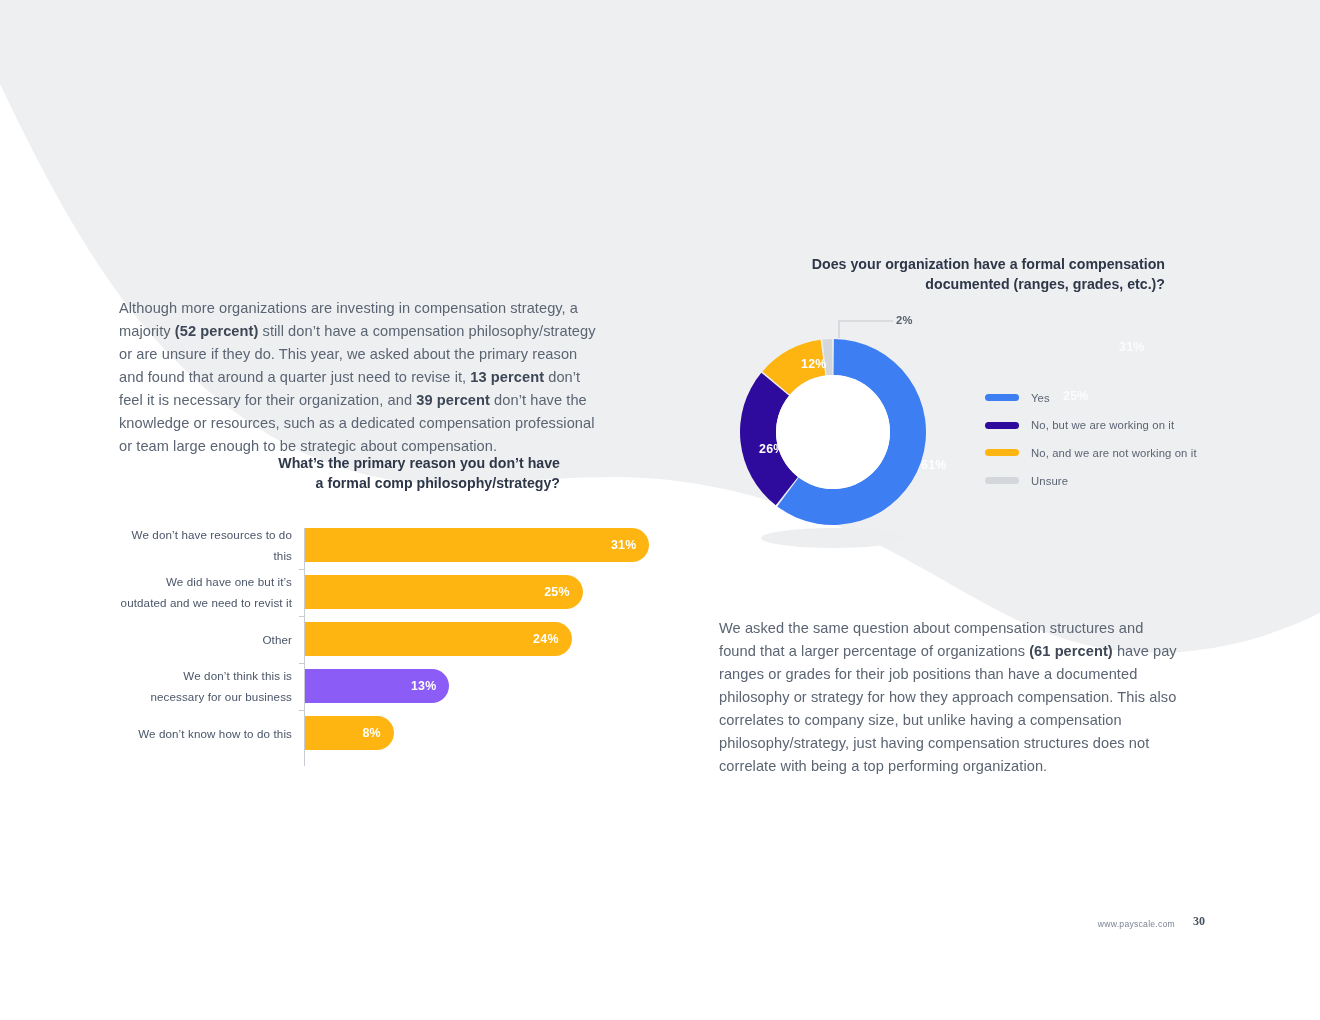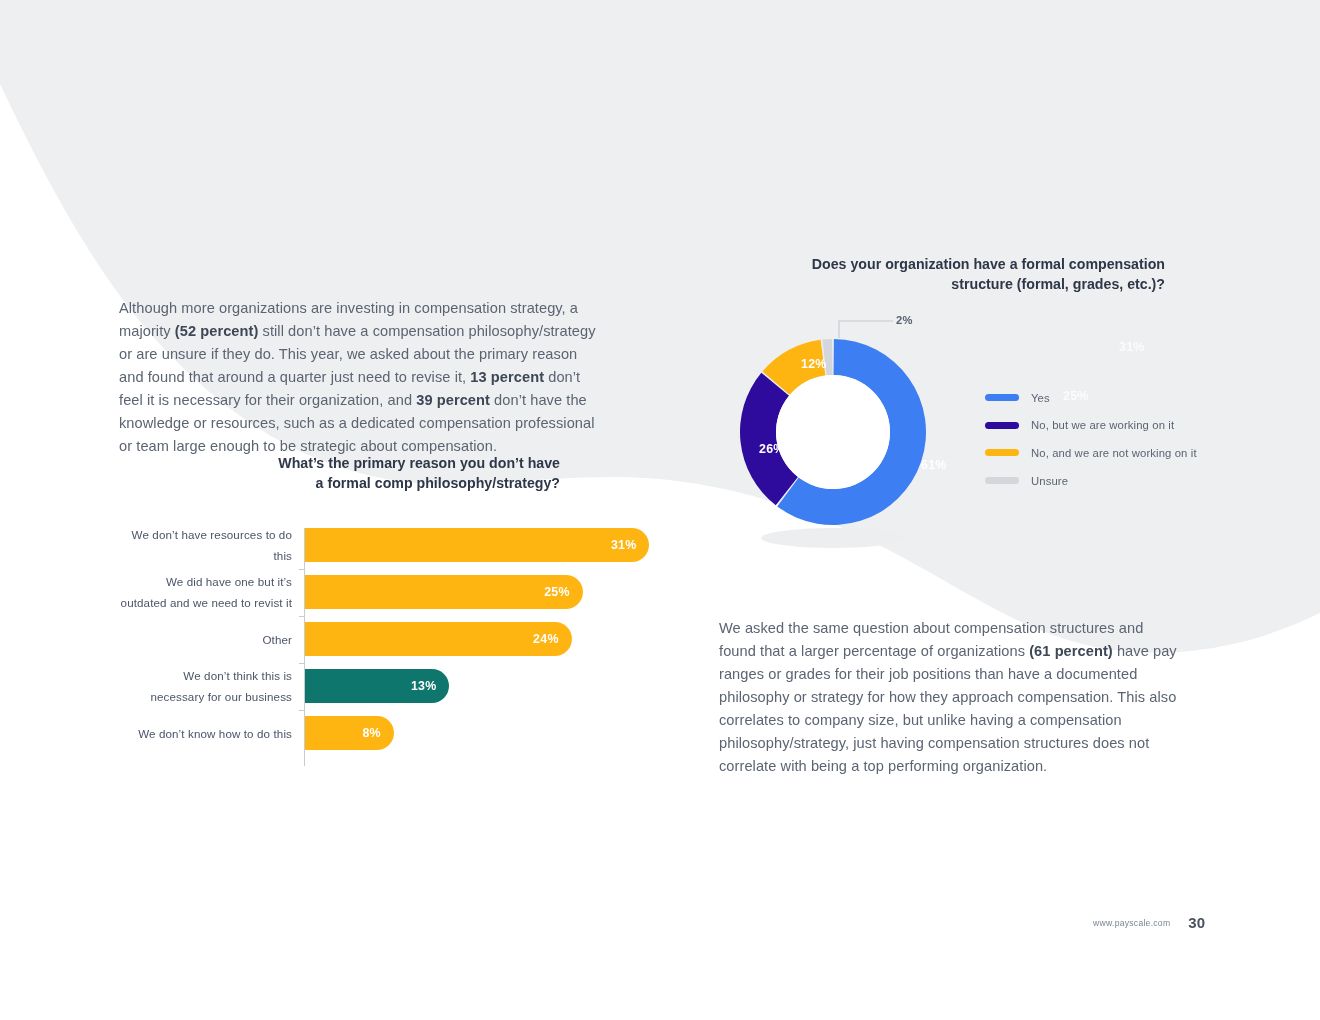--- a/index.html
+++ b/index.html
@@ -216,32 +216,33 @@
   #ghost-25 { left: 1063px; top: 389px; }
 
   
   #footer {
     position: absolute;
     left: 1060px;
     top: 914px;
     width: 145px;
     display: flex;
     justify-content: flex-end;
-    align-items: center;
+    align-items: flex-end;
     gap: 18px;
   }
   #footer-site {
     color: #7b8493;
     font-size: 8.6px;
     letter-spacing: 0.03em;
   }
   #footer-page {
     color: #49525f;
-    font-size: 15px;
-    font-weight: 700;
+    font-size: 12px;
+    font-weight: 700;
+    font-family: Liberation Serif, serif;
   }
 </style>
 </head>
 <body>
 
 <svg id="bg-svg" viewBox="0 0 1320 1020" aria-hidden="true">
   <path fill="#eeeff1" d="M0,0 H1320 V613
            C1255,645 1185,658 1120,651
            C1035,641 975,596 900,556
            C820,513 742,487 660,479
@@ -285,21 +286,21 @@
           <div class="bar-label">Other</div>
           <div class="bar-track">
             <div class="bar-fill" style="width: 266.667px; background: rgb(255, 181, 17);">
               <span class="bar-value">24%</span>
             </div>
           </div>
         </div>
         <div class="bar-row" style="top: 141px;">
           <div class="bar-label">We don’t think this is<br>necessary for our business</div>
           <div class="bar-track">
-            <div class="bar-fill" style="width: 144.444px; background: #0f766e;">
+            <div class="bar-fill" style="width: 144.444px; background: #8b5cf6;">
               <span class="bar-value">13%</span>
             </div>
           </div>
         </div>
         <div class="bar-row" style="top: 188px;">
           <div class="bar-label">We don’t know how to do this</div>
           <div class="bar-track">
             <div class="bar-fill" style="width: 88.8889px; background: rgb(255, 181, 17);">
               <span class="bar-value">8%</span>
             </div>
@@ -309,21 +310,21 @@
     <div id="bar-ticks">
         <div class="bar-tick" style="top: 40.5px;"></div>
         <div class="bar-tick" style="top: 87.5px;"></div>
         <div class="bar-tick" style="top: 134.5px;"></div>
         <div class="bar-tick" style="top: 181.5px;"></div>
       </div>
   </div>
 
   <div class="chart-title" id="donut-chart-title">
     <div>Does your organization have a formal compensation</div>
-    <div>structure (formal, grades, etc.)?</div>
+    <div>documented (ranges, grades, etc.)?</div>
   </div>
 
   <div id="donut-chart">
     <svg id="donut-svg" width="250" height="240" viewBox="0 0 250 240">
       <ellipse cx="98" cy="228" rx="72" ry="10" fill="#eceef0"></ellipse>
       <g id="donut-slices">
           <path d="M98.8927222020032,29.004284791878447 A93,93 0 1 1 42.192410504905624,196.39430727378965 L63.79534837397441,167.59651090974205 A57,57 0 1 0 98.5471523173568,65.00262616276422 Z" fill="#3d7ef2"></path>
           <path d="M40.774514738416386,195.3092343199428 A93,93 0 0 1 26.289540475413403,62.78336386814406 L54.04842803331789,85.70593269337861 A57,57 0 0 0 62.92631548483585,166.93146619609396 Z" fill="#2e0b9c"></path>
           <path d="M27.439563805099823,61.4176193602016 A93,93 0 0 1 85.57352639885659,29.83393925180438 L90.3837742444605,65.51112405755752 A57,57 0 0 0 54.75328104183538,84.86886347883323 Z" fill="#ffb511"></path>
           <path d="M87.34516908973183,29.612367828406846 A93,93 0 0 1 97.10727779799674,29.004284791878447 L97.45284768264317,65.00262616276422 A57,57 0 0 0 91.46961976467435,65.37532221741066 Z" fill="#d3d6da"></path>

